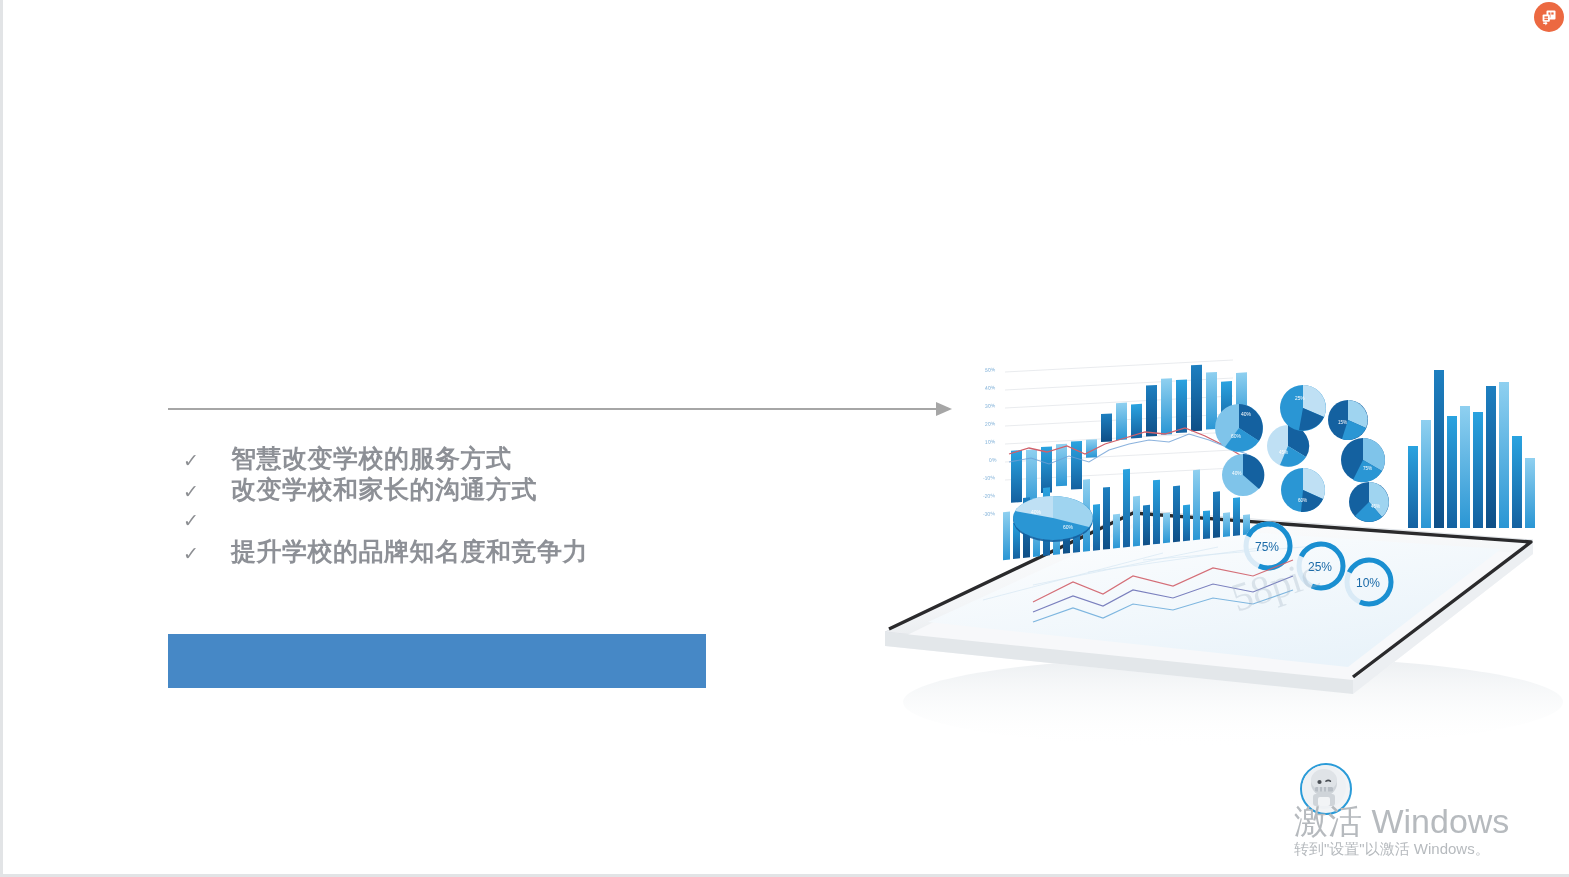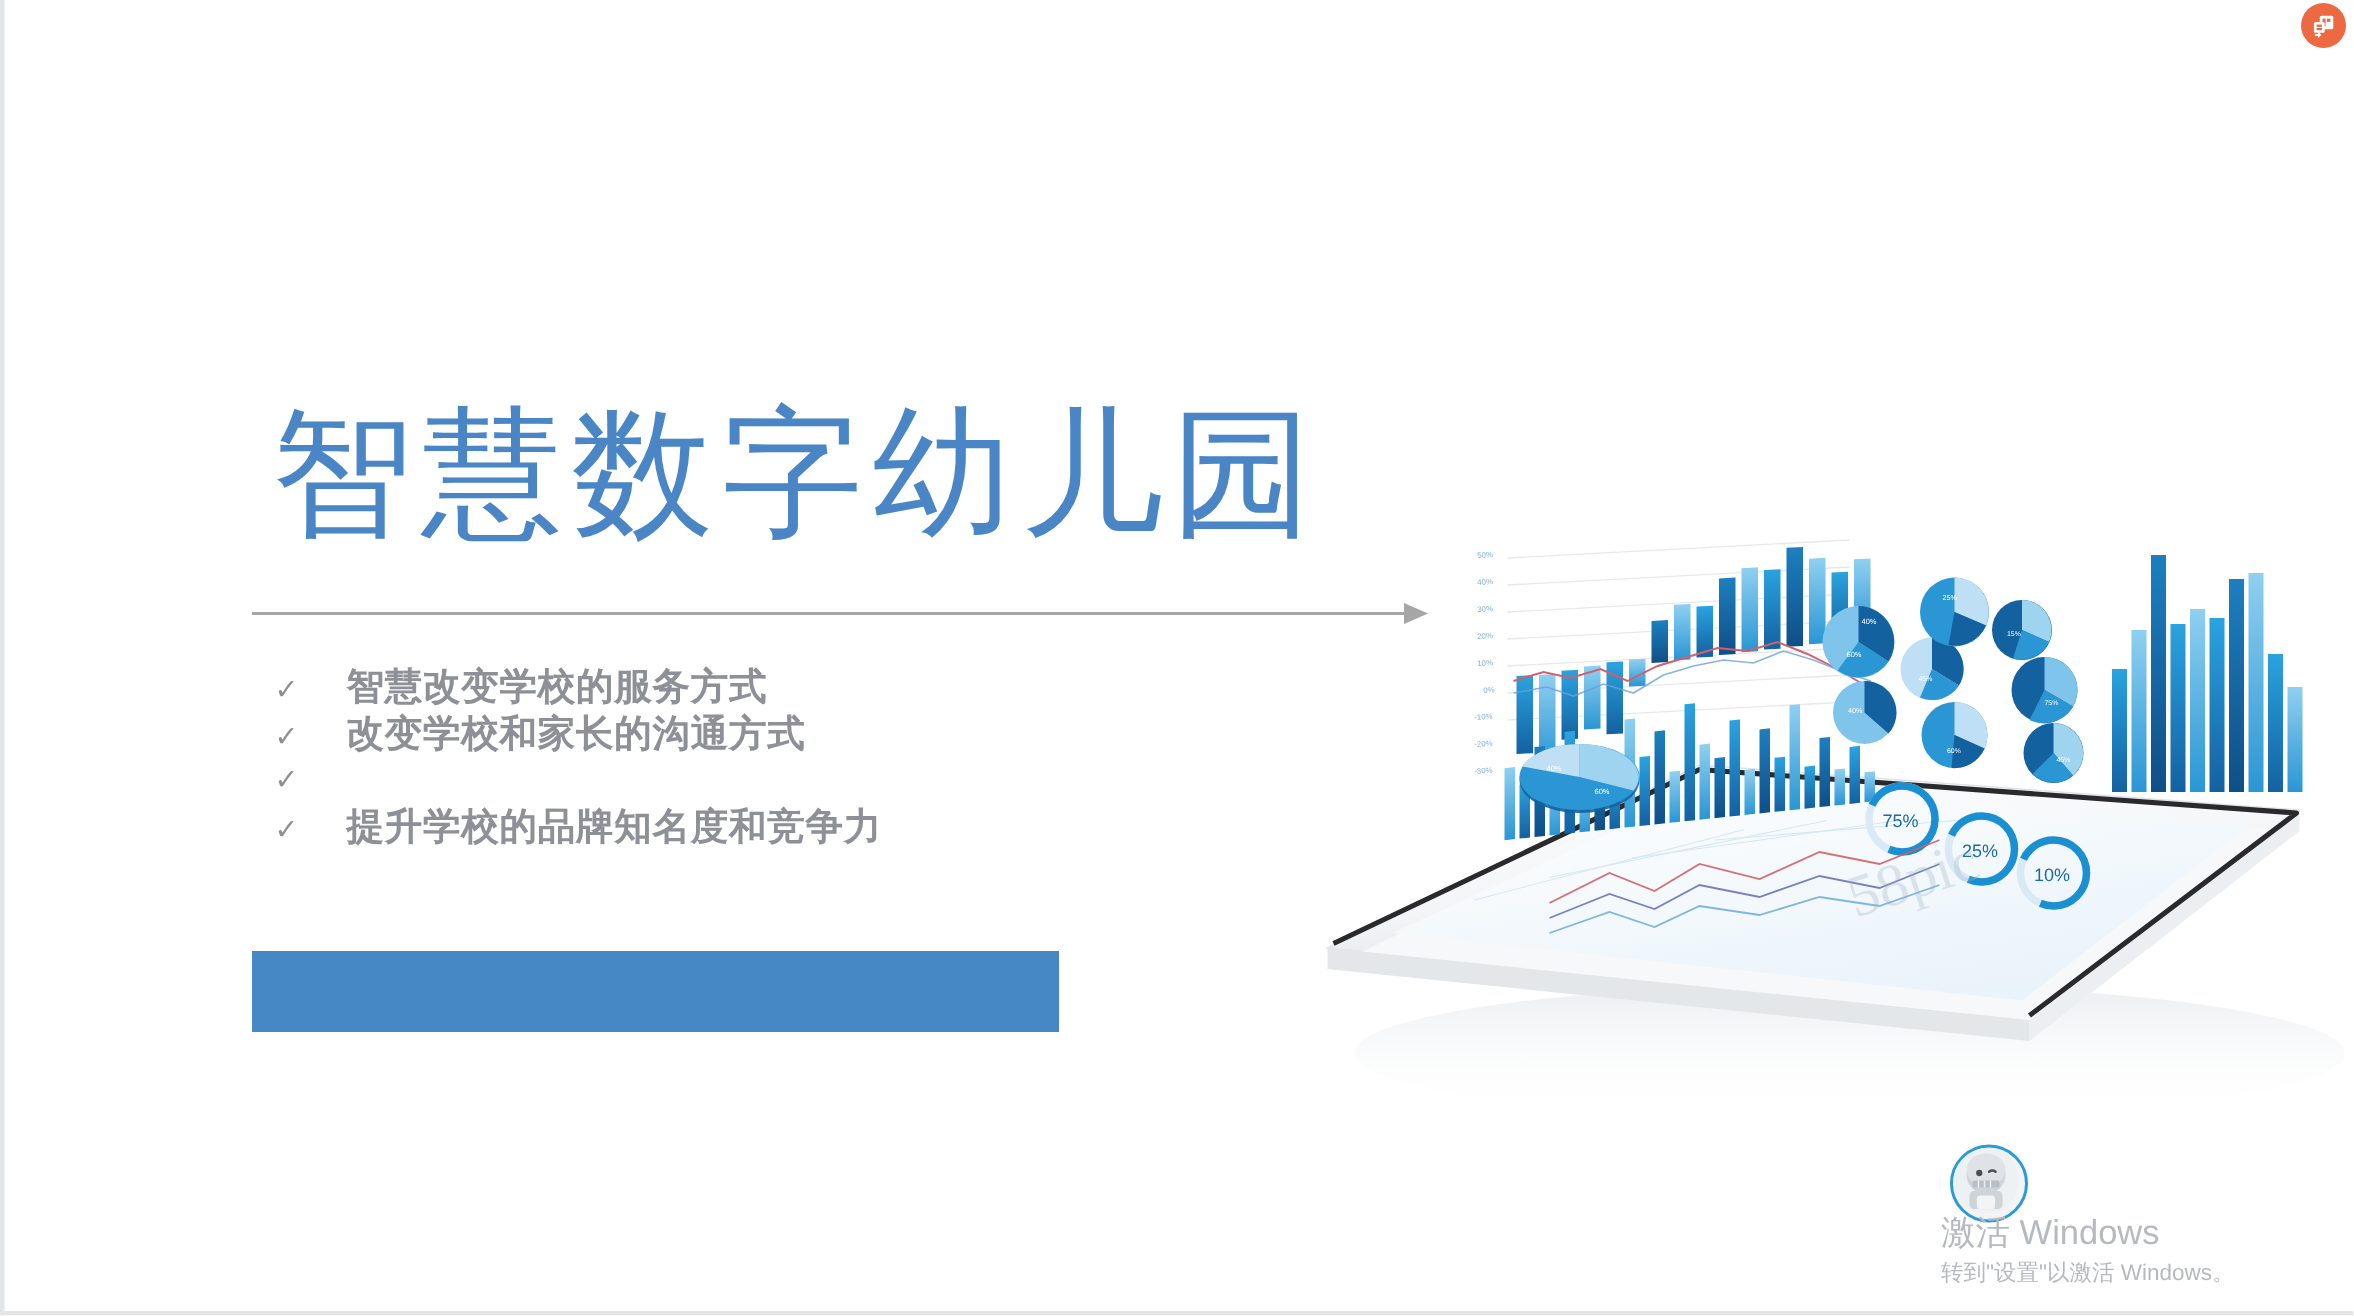--- a/index.html
+++ b/index.html
@@ -118,21 +118,21 @@
   #win-activate {
     position: absolute;
     left: 1291px;
     top: 806px;
     width: 260px;
     z-index: 30;
     user-select: none;
   }
   #win-activate .wa-title {
     font-family: "Liberation Sans", sans-serif;
-    font-size: 23px;
+    font-size: 34px;
     line-height: 30px;
     color: #b6babe;
     font-weight: 400;
     white-space: nowrap;
   }
   #win-activate .wa-sub {
     font-family: "Liberation Sans", sans-serif;
     font-size: 15px;
     line-height: 22px;
     color: #b6babe;
@@ -165,21 +165,20 @@
       <rect x="6.5" y="2.5" width="9" height="9" rx="1" fill="#ffffff"></rect>
       <rect x="8.4" y="4.4" width="2" height="5.2" fill="#ec6941"></rect>
       <rect x="11.3" y="4.4" width="2.3" height="2.2" fill="#ec6941"></rect>
       <rect x="2.6" y="6.6" width="7.2" height="7.2" rx="1" fill="#ffffff"></rect>
       <rect x="4.4" y="8.4" width="3.6" height="1.5" fill="#ec6941"></rect>
       <rect x="4.4" y="10.6" width="3.6" height="1.5" fill="#ec6941"></rect>
       <path d="M3.2 14.6 h2.2 v-1.4 l2.2 2.1 -2.2 2.1 v-1.4 H3.2 z" fill="#ffffff"></path>
     </svg>
   </div>
 
-  <div id="title">智慧数字幼儿园</div>
 
   <div id="arrow-rule">
     <svg width="785" height="18" viewBox="0 0 785 18" aria-hidden="true">
       <line x1="0" y1="9" x2="768" y2="9" stroke="#a6a6a6" stroke-width="2"></line>
       <path d="M768 2 L784 9 L768 16 Z" fill="#a6a6a6"></path>
     </svg>
   </div>
 
   <div id="bullets">
     <div class="bullet-row">

